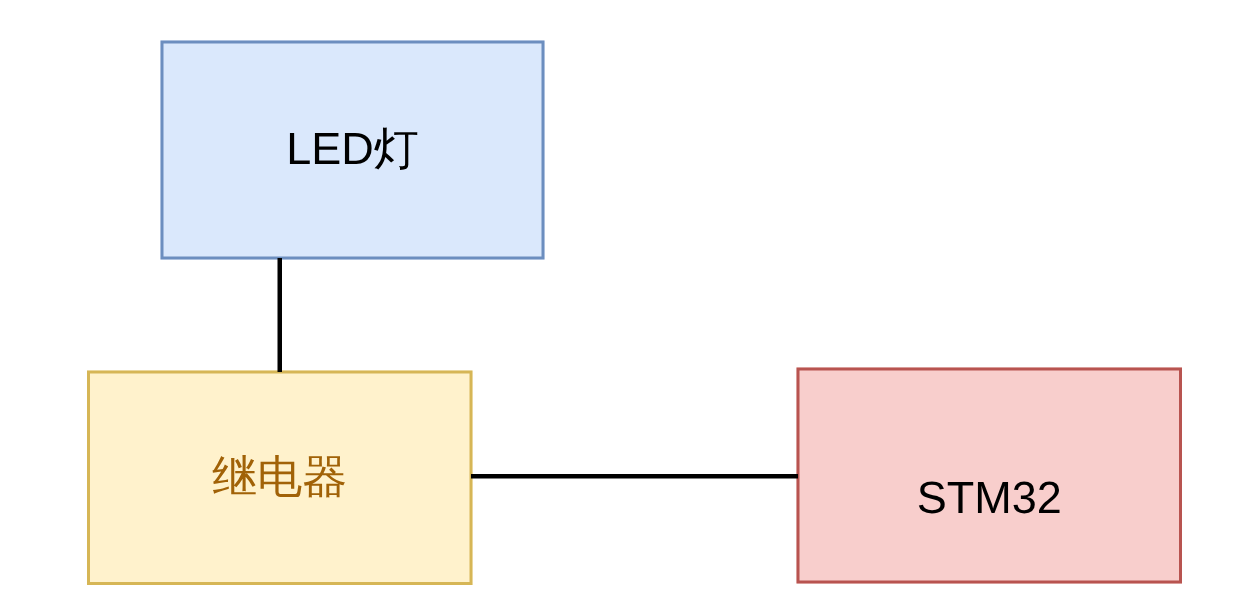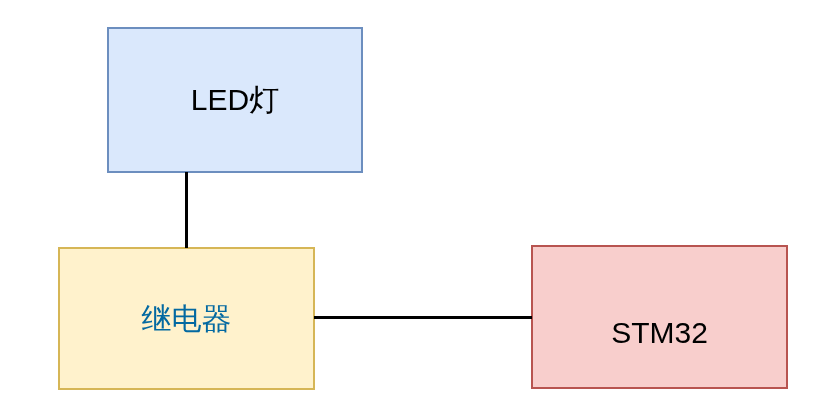--- a/index.html
+++ b/index.html
@@ -43,21 +43,21 @@
 </head>
 <body>
 
 <div class="canvas">
 
   <div class="node node-led" style="background-color: rgb(218, 232, 252); border-color: rgb(108, 142, 191);">
     <span class="node-label" style="color: rgb(0, 0, 0);">LED灯</span>
   </div>
 
   <div class="node node-relay" style="background-color: rgb(255, 242, 204); border-color: rgb(214, 182, 86);">
-    <span class="node-label" style="color: #0369a1;">继电器</span>
+    <span class="node-label" style="color: #a16207;">继电器</span>
   </div>
 
   <div class="node node-stm32" style="background-color: rgb(248, 206, 204); border-color: rgb(184, 84, 80);">
     <span class="node-label" style="color: rgb(0, 0, 0); margin-top: 32px;">STM32</span>
   </div>
 
   <div class="edge edge-led-relay" style="background-color: rgb(0, 0, 0);"></div>
 
   <div class="edge edge-relay-stm32" style="background-color: rgb(0, 0, 0);"></div>
 

